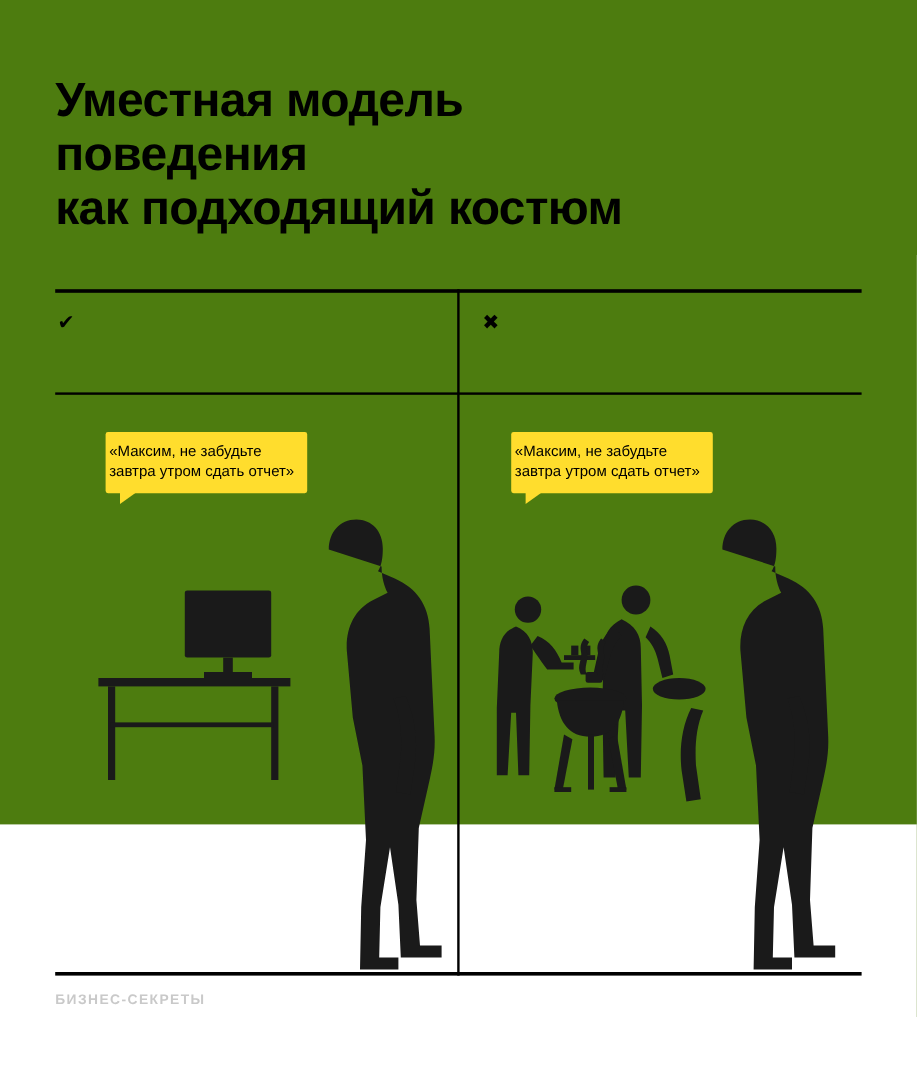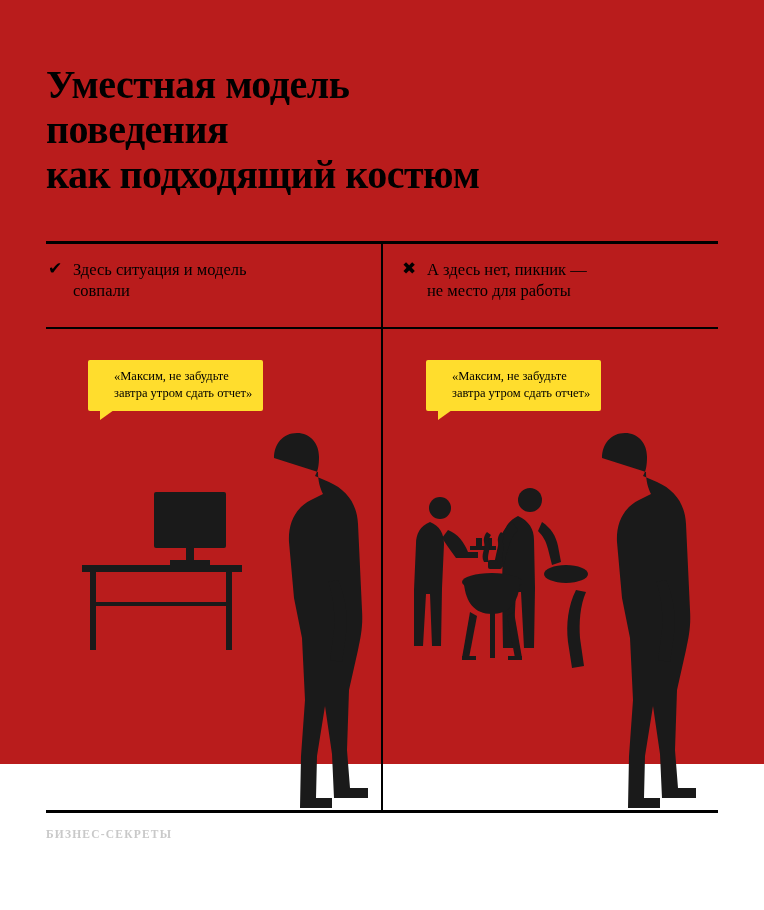--- a/index.html
+++ b/index.html
@@ -10,23 +10,22 @@
     width: 764px;
     height: 910px;
     background: #ffffff;
     font-family: "Liberation Sans", sans-serif;
     color: #000000;
     overflow: hidden;
   }
   .page {
     position: relative;
     width: 764px;
-    height: 764px;
-    background: #b91c1c;
-    font-family: Liberation Serif, serif;
+    height: 687px;
+    background: #4d7c0f;
   }
   .title {
     position: absolute;
     left: 46px;
     top: 62px;
     width: 680px;
     font-size: 40px;
     line-height: 45px;
     font-weight: bold;
     letter-spacing: -0.5px;
@@ -90,21 +89,21 @@
   }
   .scene-left { left: 46px; }
   .scene-right { left: 384px; }
 
   .bubble {
     position: absolute;
     background: #FFDD2D;
     color: #000000;
     font-size: 12.5px;
     line-height: 17px;
-    padding: 8px 11px 9px 26px;
+    padding: 8px 11px 9px 3px;
     white-space: pre-line;
     border-radius: 2px;
   }
   .bubble-left {
     left: 42px;
     top: 20px;
   }
   .bubble-right {
     left: 42px;
     top: 20px;
@@ -144,30 +143,26 @@
 как подходящий костюм</div>
 
   <div class="rule rule-top"></div>
   <div class="rule rule-mid"></div>
   <div class="divider-v"></div>
   <div class="rule rule-bottom"></div>
 
   <div class="col col-left">
     <div class="col-head">
       <div class="mark">✔</div>
-      <div class="col-head-text">Здесь ситуация и модель
-совпали</div>
     </div>
   </div>
 
   <div class="col col-right">
     <div class="col-head">
       <div class="mark">✖</div>
-      <div class="col-head-text">А здесь нет, пикник —
-не место для работы</div>
     </div>
   </div>
 
   <div class="scene scene-left">
     <div class="bubble bubble-left">«Максим, не забудьте
 завтра утром сдать отчет»</div>
 
     <svg width="336" height="470" viewBox="0 0 336 470">
       <g fill="#1a1a1a">
 

